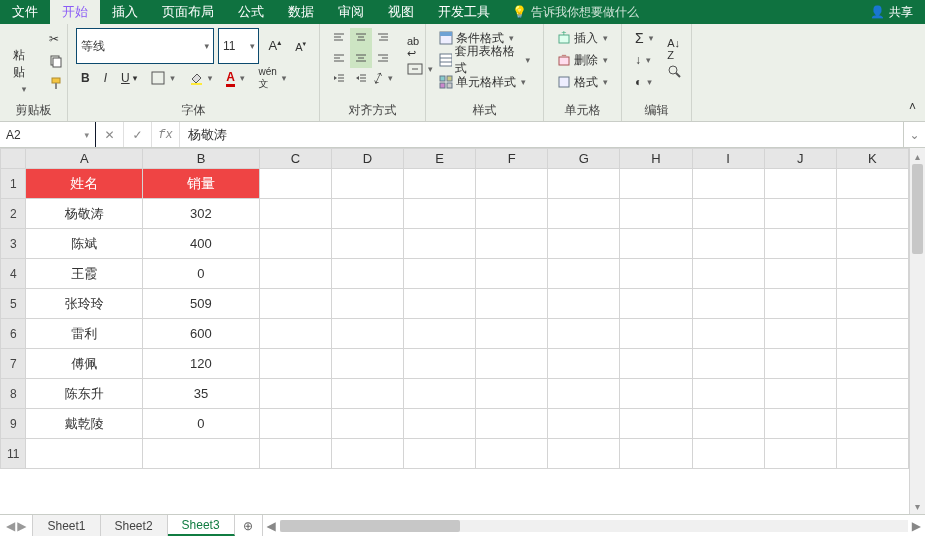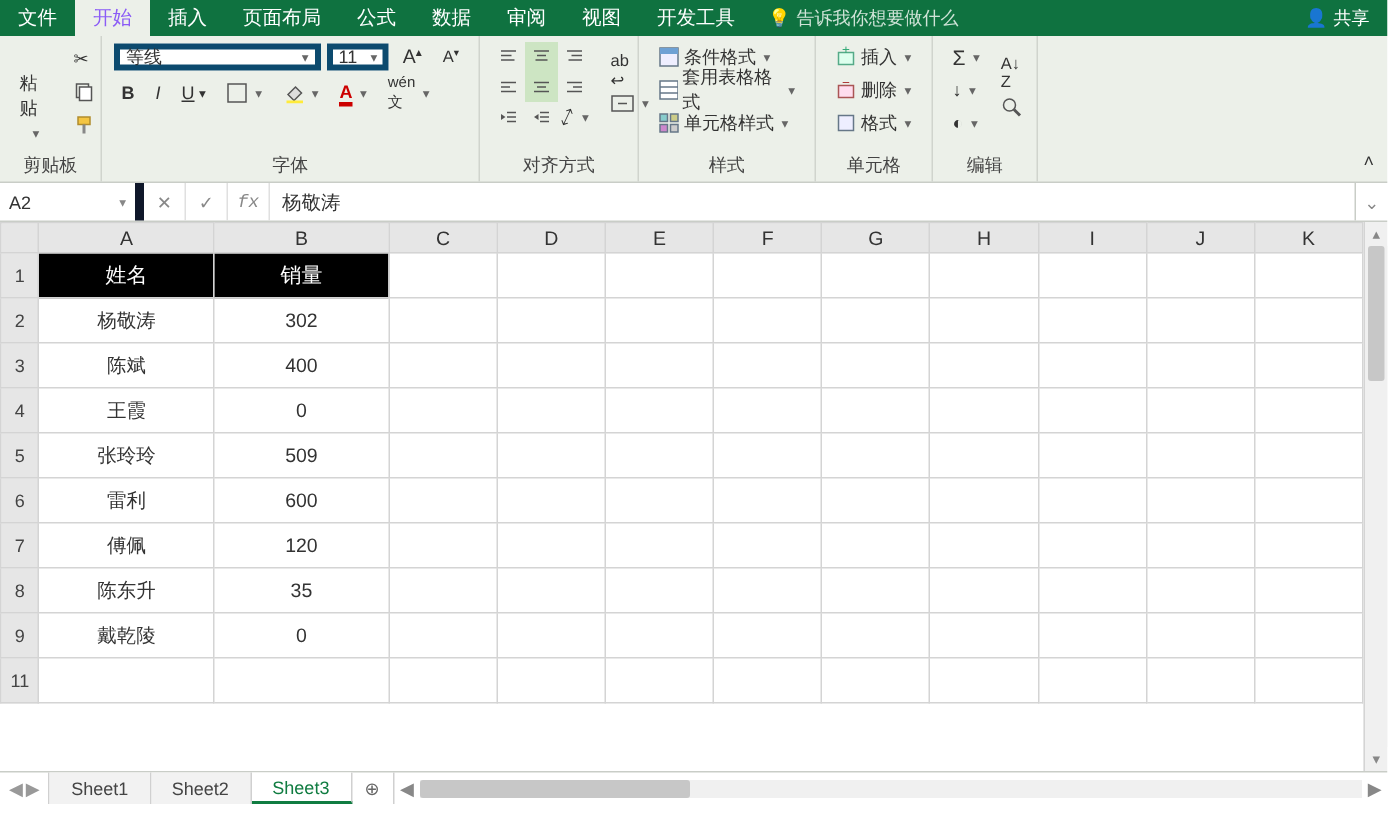--- a/index.html
+++ b/index.html
@@ -16,46 +16,46 @@
   .group-label { text-align: center; font-size: 12px; color: #444; padding-top: 2px; }
   .row { display: flex; align-items: center; gap: 4px; }
   .col { display: flex; flex-direction: column; gap: 2px; }
   .btn { border: 1px solid transparent; padding: 1px 4px; display: inline-flex; align-items: center; gap: 3px; font-size: 12px; color: #333; background: transparent; height: 20px; }
   .dd::after { content: "▾"; font-size: 9px; color: #666; margin-left: 2px; }
 
   .bigbtn { display: flex; flex-direction: column; align-items: center; justify-content: center; width: 44px; height: 66px; }
   .bigbtn .lbl { font-size: 12px; margin-top: 16px; }
   svg { display: block; }
 
-  .font-select { border: 4px solid #0c4a6e; background: #fff; height: 18px; display: flex; align-items: center; padding: 0 4px; font-size: 12px; }
+  .font-select { border: 1px solid #0c4a6e; background: #fff; height: 36px; display: flex; align-items: center; padding: 0 4px; font-size: 12px; }
   .font-select.name { width: 148px; }
   .font-select.size { width: 44px; }
   .font-select::after { content: "▾"; margin-left: auto; font-size: 9px; color: #666; }
 
   .align-grid { display: grid; grid-template-columns: repeat(3, 22px); grid-auto-rows: 20px; }
   .align-grid .btn { justify-content: center; padding: 0; width: 22px; }
 
   
   .fxbar { height: 26px; border-bottom: 1px solid #c9cdc7; display: flex; align-items: stretch; background: #fff; }
-  .namebox { width: 96px; border-right: 6px solid #0f172a; display: flex; align-items: center; padding: 0 6px; font-size: 12px; }
+  .namebox { width: 96px; border-right: 1px solid #0f172a; display: flex; align-items: center; padding: 0 6px; font-size: 12px; }
   .namebox::after { content: "▾"; margin-left: auto; color: #888; font-size: 9px; }
   .fxbtn { width: 28px; display: flex; align-items: center; justify-content: center; color: #888; border-right: 1px solid #e0e0e0; }
   .fxinput { flex: 1; padding: 0 8px; display: flex; align-items: center; font-size: 13px; }
   .fxexpand { width: 22px; border-left: 1px solid #c9cdc7; display: flex; align-items: center; justify-content: center; color: #888; }
 
   
   .sheet-wrap { position: relative; height: 366px; display: flex; }
   .sheet { flex: 1; overflow: hidden; }
   table { border-collapse: collapse; width: 100%; }
   th, td { border: 1px solid #d4d4d4; font-weight: normal; font-size: 13px; }
   th.colhdr { background: #e6e6e6; height: 20px; text-align: center; color: #333; width: 68px; }
   th.colhdr.wide { width: 110px; }
   th.rowhdr { background: #e6e6e6; width: 24px; text-align: center; color: #444; font-size: 12px; }
   td { height: 30px; text-align: center; color: #333; background: #fff; }
-  td.hdrcell { background: #000000; color: #fff; font-size: 14px; font-family: Liberation Serif, serif; }
+  td.hdrcell { background: #ef4444; color: #fff; font-size: 14px; font-family: Liberation Serif, serif; }
   .corner { background: #e6e6e6; width: 24px; height: 20px; }
   .vsb { width: 16px; background: #f0f0f0; border-left: 1px solid #d4d4d4; display: flex; flex-direction: column; }
   .vsb .arrow { height: 16px; display:flex; align-items:center; justify-content:center; color:#888; font-size:10px; }
   .vsb .track { flex:1; background:#f0f0f0; position:relative; }
   .vsb .thumb { position:absolute; left:2px; right:2px; top:0; height:90px; background:#c7c7c7; border-radius:2px;}
 
   
   .tabstrip { height: 22px; background: #fff; border-top: 1px solid #c9cdc7; display: flex; align-items: stretch; font-size: 12px; }
   .navarrows { display: flex; align-items: center; gap: 2px; padding: 0 6px; color: #999; border-right:1px solid #d0d0d0;}
   .stab { padding: 0 14px; display: flex; align-items: center; border-right: 1px solid #d0d0d0; color: #444; background:#f2f2f2;}

